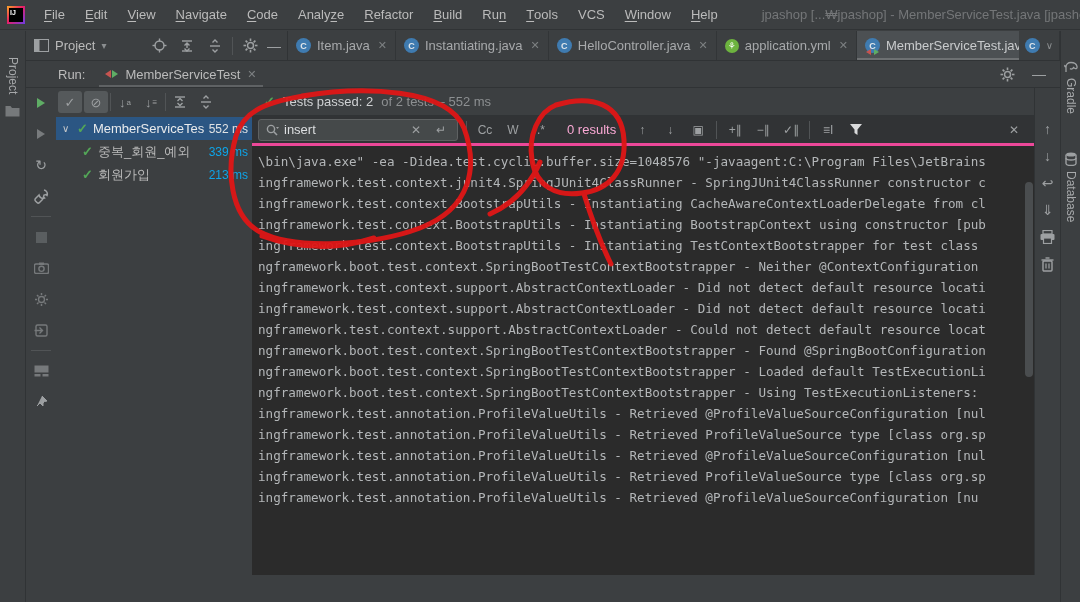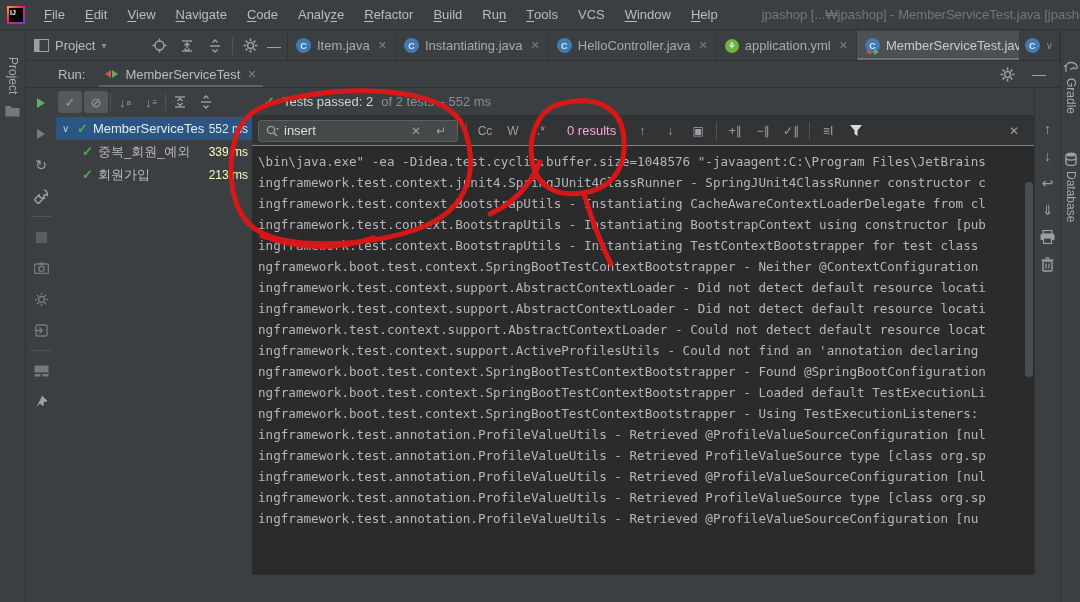--- a/index.html
+++ b/index.html
@@ -73,28 +73,28 @@
   .ttb { width:24px; height:22px; display:flex; align-items:center; justify-content:center; border-radius:3px; color:#9da0a2; font-size:13px; }
   .ttb.on { background:#55595b; }
   .ttb small { font-size:8px; margin-left:1px; }
   .tree { flex:1; padding-top:1px; }
   .trow { height:23px; display:flex; align-items:center; gap:5px; padding:0 4px 0 6px; color:#bbbbbb; white-space:nowrap; }
   .trow.selected { background:#2b5683; color:#e8eaec; }
   .trow .chevron { width:10px; color:#c6c8ca; font-size:10px; flex:none; }
   .trow .ind { width:15px; flex:none; }
   .check { color:#53a657; font-weight:bold; font-size:13px; flex:none; }
   .trow .tname { overflow:hidden; }
-  .trow .ttime { margin-left:auto; color:#fef9c3; font-size:12px; }
+  .trow .ttime { margin-left:auto; color:#0ea5e9; font-size:12px; }
   .trow.selected .ttime { color:#dfe2e4; }
 
   .console-col { flex:1; display:flex; flex-direction:column; background:#2b2b2b; position:relative; overflow:hidden; }
   .status-row { height:28px; background:#3c3f41; display:flex; align-items:center; padding-left:12px; gap:8px; border-bottom:1px solid #303335; }
   .status-strong { color:#cfd1d3; }
   .status-dim { color:#8c8f91; }
-  .search-row { height:30px; background:#313335; display:flex; align-items:center; padding:0 6px; gap:8px; border-bottom:1px solid #ec4899; }
+  .search-row { height:30px; background:#313335; display:flex; align-items:center; padding:0 6px; gap:8px; border-bottom:3px solid #ec4899; }
   .search-field { width:200px; height:22px; background:#45494a; border:1px solid #5e6162; border-radius:3px; display:flex; align-items:center; padding:0 6px; gap:5px; }
   .search-field input { flex:1; background:transparent; border:none; outline:none; color:#dcdee0; font-family:"Liberation Sans",sans-serif; font-size:13px; min-width:0; }
   .sbtn { color:#9da0a2; font-size:12px; display:flex; align-items:center; justify-content:center; width:20px; height:20px; }
   .results-red { color:#f9a8d4; margin:0 8px; }
   .search-right { margin-left:auto; display:flex; align-items:center; gap:10px; padding-right:4px; }
 
   .console { flex:1; overflow:hidden; padding:5px 0 0 6px; position:relative; }
   .cline { font-family:"DejaVu Sans Mono","Liberation Mono",monospace; font-size:12.6px; line-height:21px; color:#b3b6b8; white-space:pre; }
   .scrollthumb { position:absolute; right:1px; top:36px; width:8px; height:195px; background:#55595c; border-radius:4px; opacity:.75; }
 
@@ -493,21 +493,20 @@
           <div class="scrollthumb"></div>
         <div class="cline">\bin\java.exe" -ea -Didea.test.cyclic.buffer.size=1048576 "-javaagent:C:\Program Files\JetBrains</div>
             <div class="cline">ingframework.test.context.junit4.SpringJUnit4ClassRunner - SpringJUnit4ClassRunner constructor c</div>
             <div class="cline">ingframework.test.context.BootstrapUtils - Instantiating CacheAwareContextLoaderDelegate from cl</div>
             <div class="cline">ingframework.test.context.BootstrapUtils - Instantiating BootstrapContext using constructor [pub</div>
             <div class="cline">ingframework.test.context.BootstrapUtils - Instantiating TestContextBootstrapper for test class </div>
             <div class="cline">ngframework.boot.test.context.SpringBootTestContextBootstrapper - Neither @ContextConfiguration</div>
             <div class="cline">ingframework.test.context.support.AbstractContextLoader - Did not detect default resource locati</div>
             <div class="cline">ingframework.test.context.support.AbstractContextLoader - Did not detect default resource locati</div>
             <div class="cline">ngframework.test.context.support.AbstractContextLoader - Could not detect default resource locat</div>
-            <div class="cline">ingframework.test.context.support.ActiveProfilesUtils - Could not find an 'annotation declaring </div>
             <div class="cline">ngframework.boot.test.context.SpringBootTestContextBootstrapper - Found @SpringBootConfiguration</div>
             <div class="cline">ngframework.boot.test.context.SpringBootTestContextBootstrapper - Loaded default TestExecutionLi</div>
             <div class="cline">ngframework.boot.test.context.SpringBootTestContextBootstrapper - Using TestExecutionListeners: </div>
             <div class="cline">ingframework.test.annotation.ProfileValueUtils - Retrieved @ProfileValueSourceConfiguration [nul</div>
             <div class="cline">ingframework.test.annotation.ProfileValueUtils - Retrieved ProfileValueSource type [class org.sp</div>
             <div class="cline">ingframework.test.annotation.ProfileValueUtils - Retrieved @ProfileValueSourceConfiguration [nul</div>
             <div class="cline">ingframework.test.annotation.ProfileValueUtils - Retrieved ProfileValueSource type [class org.sp</div>
             <div class="cline">ingframework.test.annotation.ProfileValueUtils - Retrieved @ProfileValueSourceConfiguration [nu</div>
           </div>
       </div>

